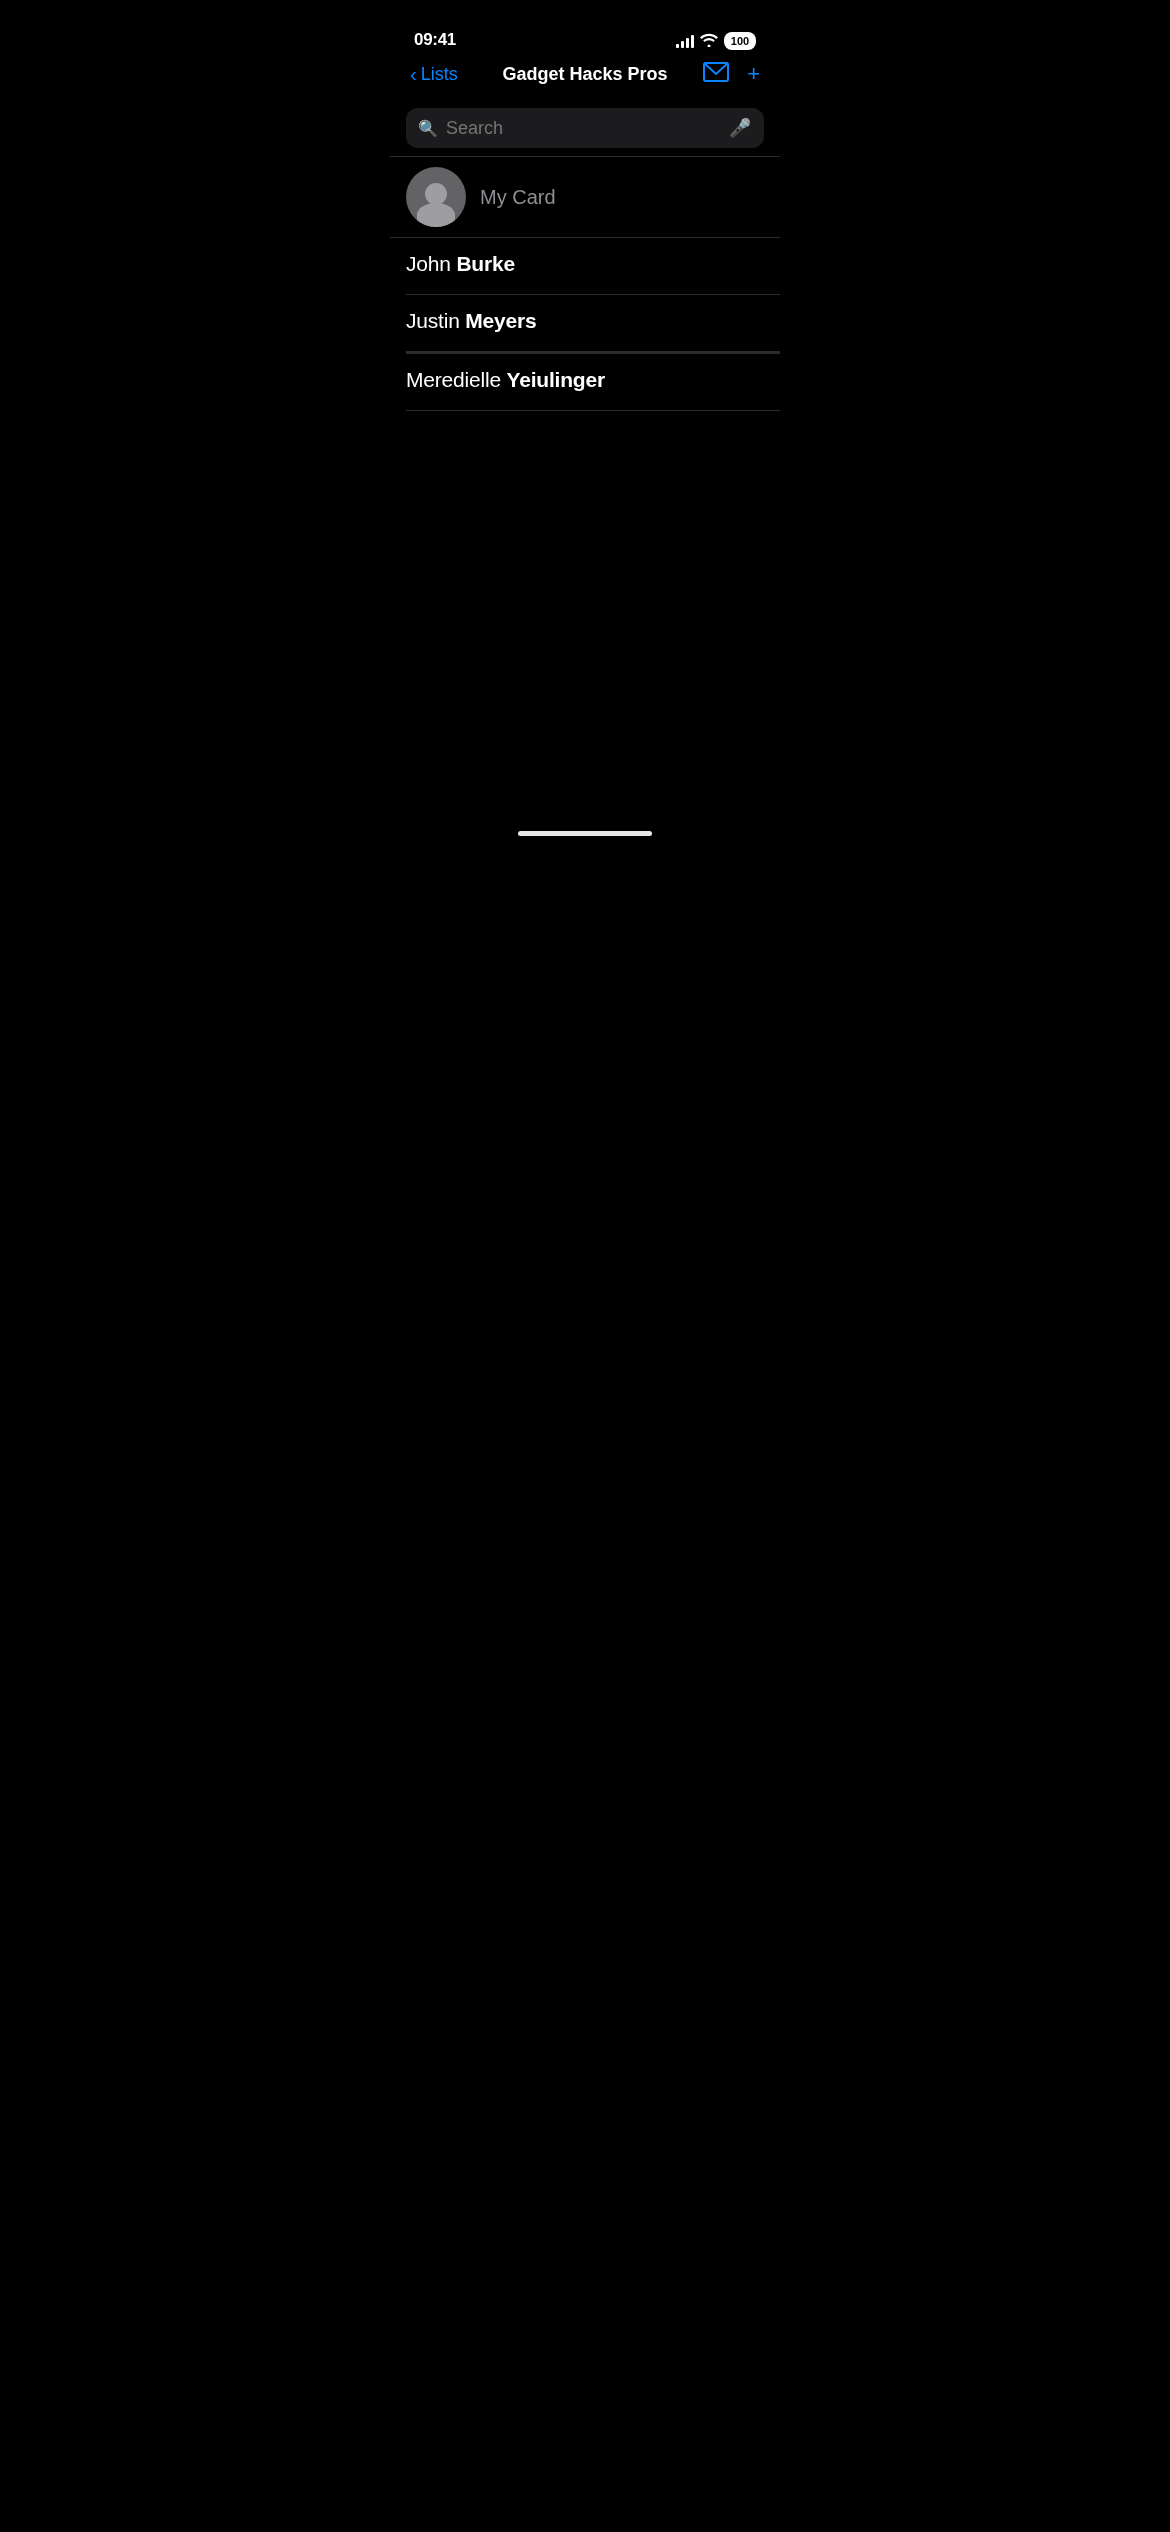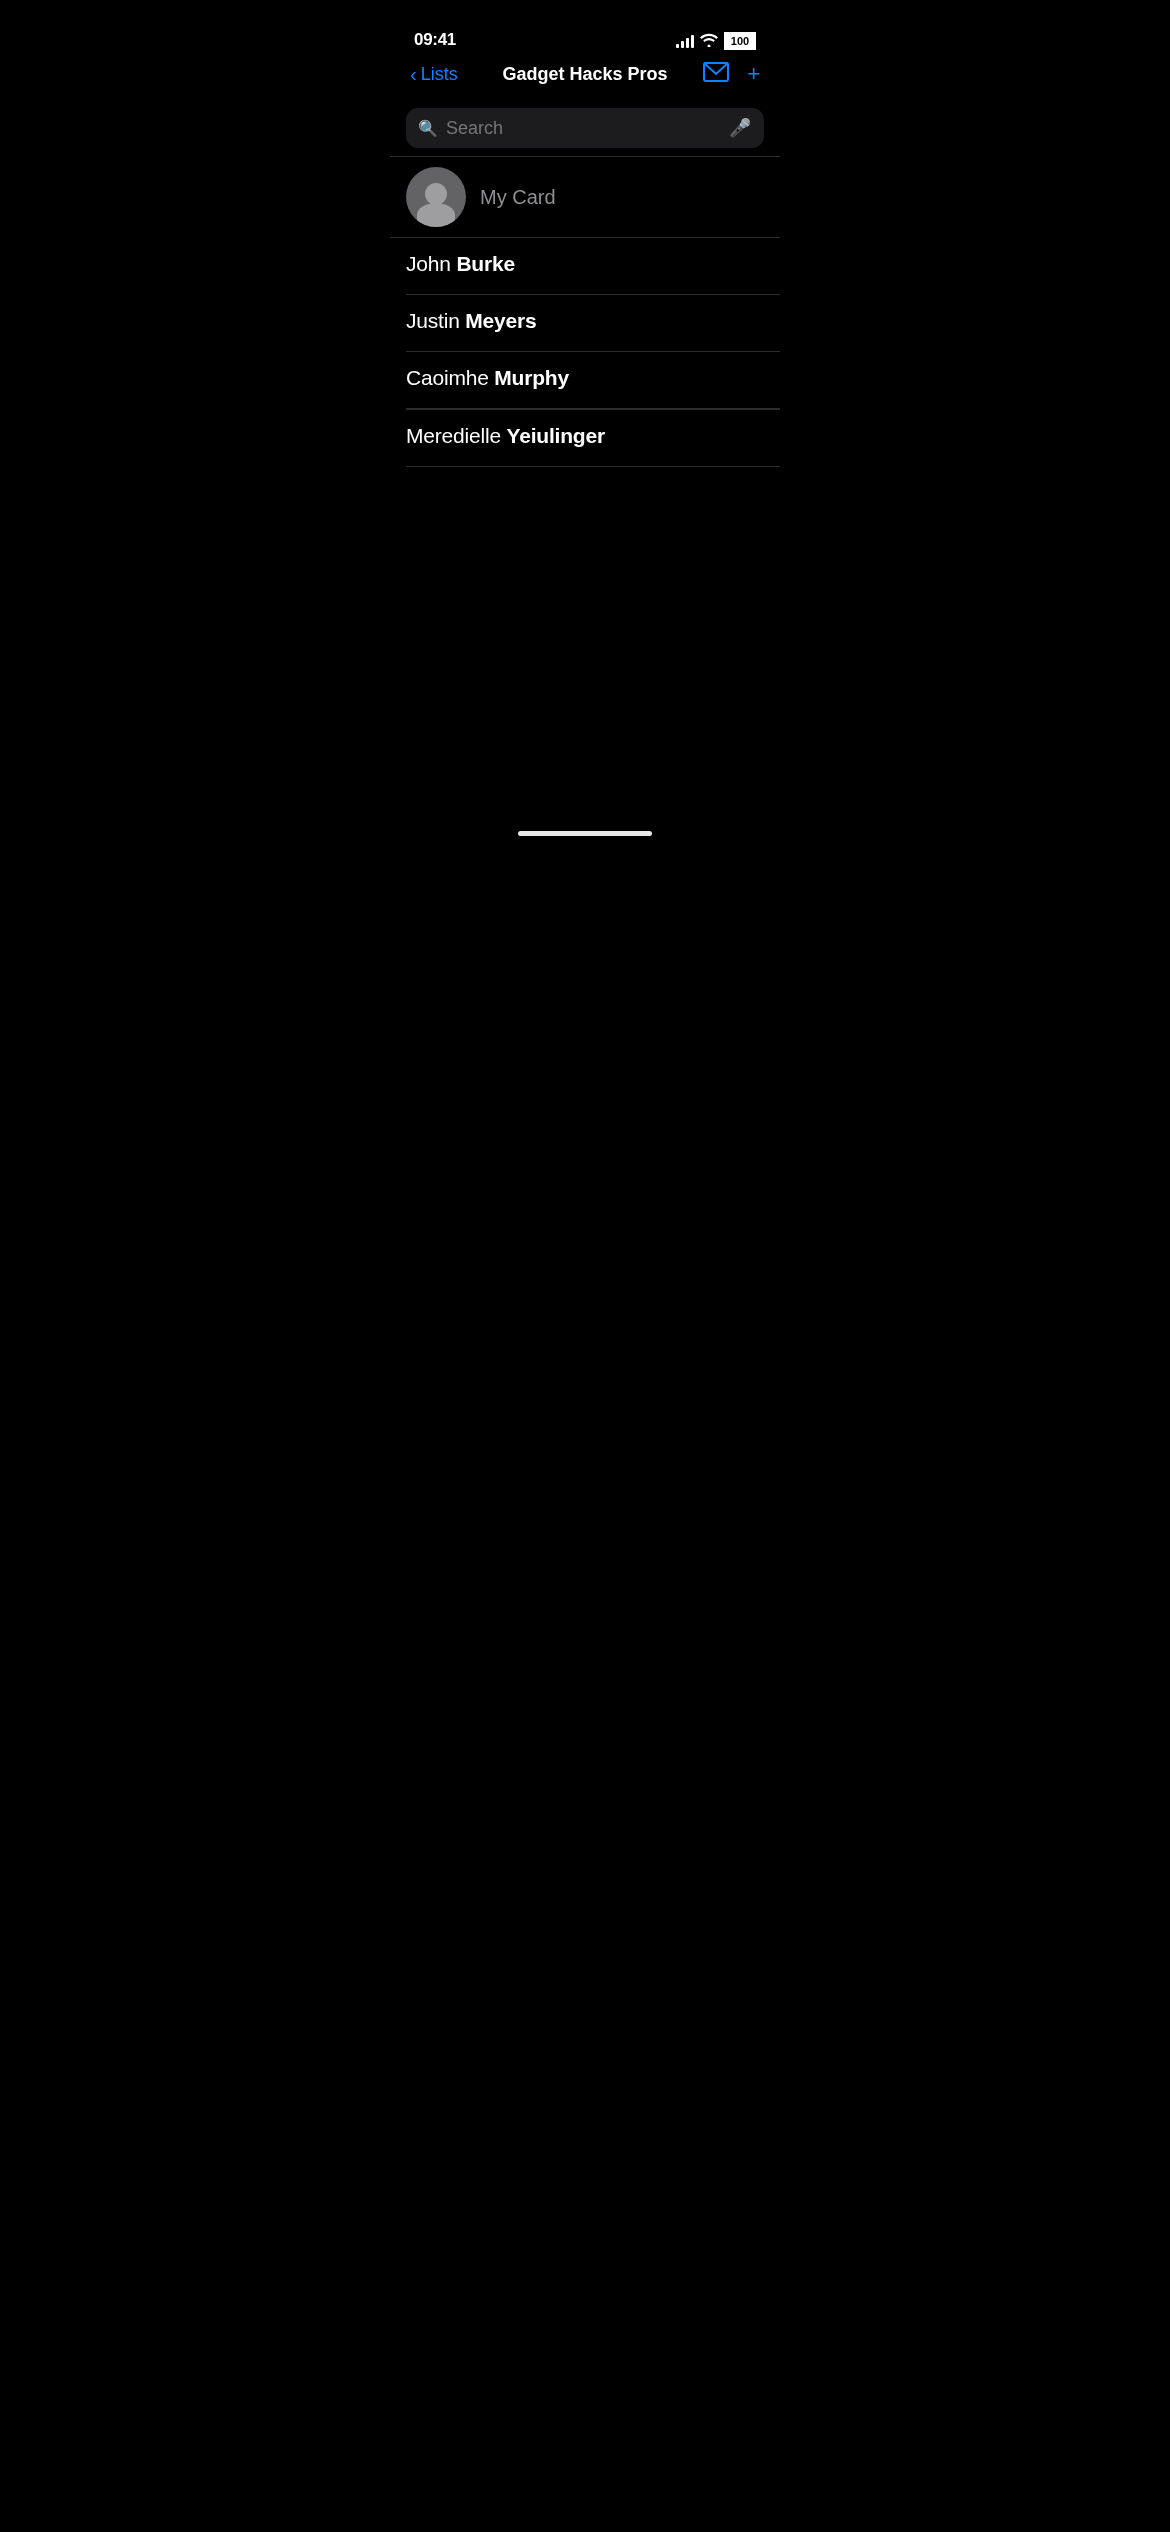--- a/index.html
+++ b/index.html
@@ -62,21 +62,21 @@
     }
 
     .battery-icon {
       display: flex;
       align-items: center;
       justify-content: center;
       background: #fff;
       color: #000;
       font-size: 11px;
       font-weight: 700;
-      border-radius: 0;
+      border-radius: 8px;
       padding: 2px 5px;
       height: 18px;
       min-width: 32px;
     }
 
     
     .nav-bar {
       display: flex;
       align-items: center;
       justify-content: space-between;
@@ -343,25 +343,20 @@
   </div>
   <div class="divider-inset"></div>
 
   <div class="contact-item">
     <span class="contact-name">
       <span class="first">Justin </span><span class="last">Meyers</span>
     </span>
   </div>
   <div class="divider-inset"></div>
 
-  <div class="contact-item">
-    <span class="contact-name">
-      <span class="first">Caoimhe </span><span class="last">Murphy</span>
-    </span>
-  </div>
   <div class="divider-inset"></div>
 
   <div class="divider-inset"></div>
 
   <div class="contact-item">
     <span class="contact-name">
       <span class="first">Meredielle </span><span class="last">Yeiulinger</span>
     </span>
   </div>
   <div class="divider-inset"></div>

